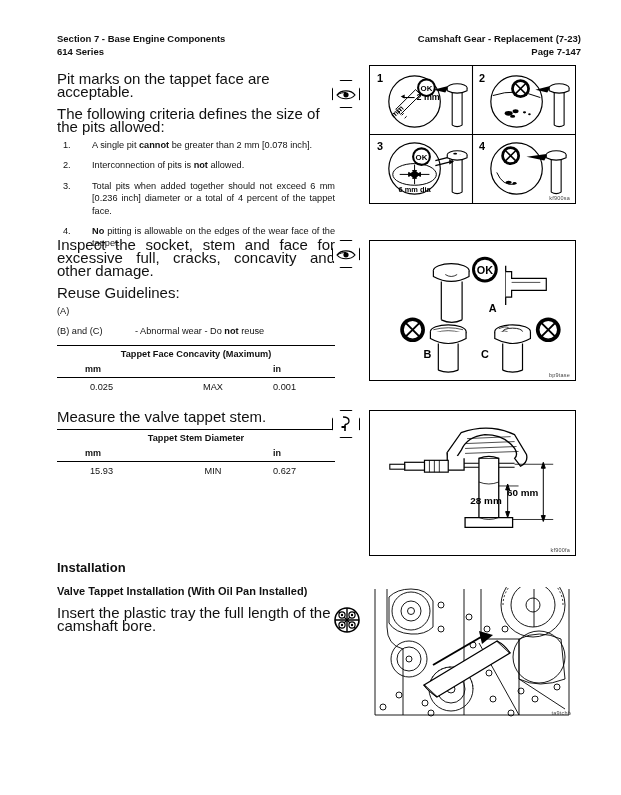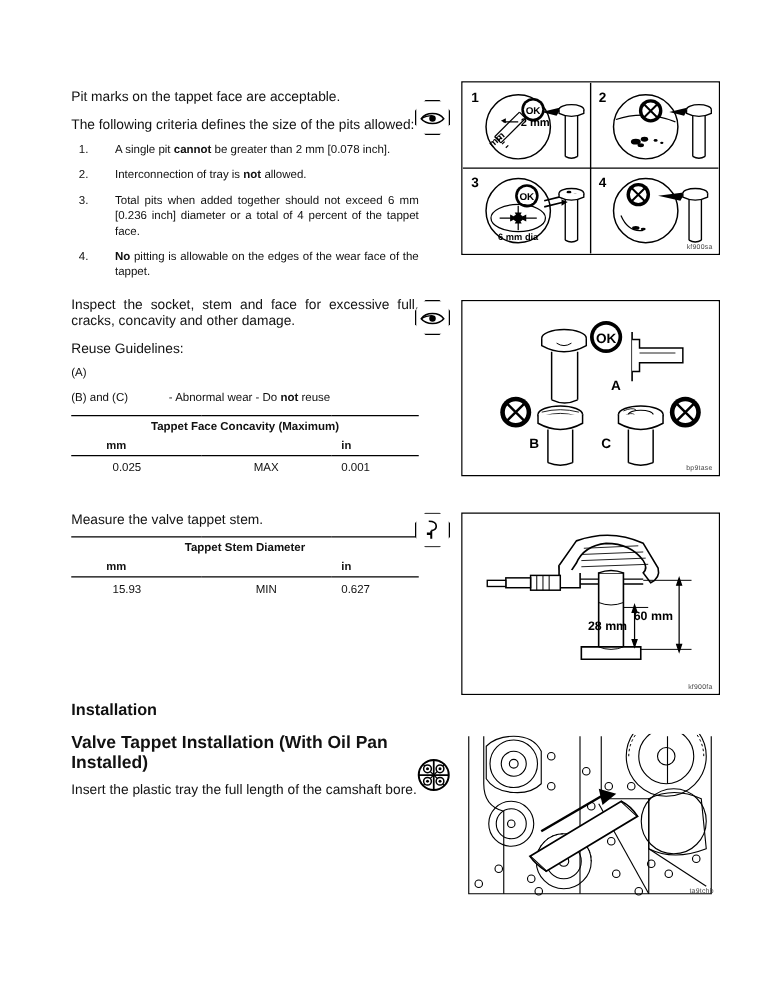--- a/index.html
+++ b/index.html
@@ -17,21 +17,21 @@
   .page { position: relative; width: 621px; height: 795px; }
 
   
   .header {
     position: absolute; left: 57px; top: 33px; right: 40px;
     display: flex; justify-content: space-between; align-items: flex-start;
   }
   .hdr-left, .hdr-right { font-size: 9.5px; font-weight: bold; line-height: 12.5px; }
   .hdr-right { text-align: right; }
   .textcol { position: absolute; width: 278px; left: 57px; }
-  .bodytext { font-size: 11px; line-height: 13px; margin: 0 0 9px 0; }
+  .bodytext { font-size: 15px; line-height: 13px; margin: 0 0 9px 0; }
   .bodytext.tight { margin-bottom: 6px; }
 
   
   ol.numlist { margin: 0; padding: 0; list-style: none; }
   ol.numlist li {
     position: relative; font-size: 9.2px; line-height: 12.4px;
     padding-left: 35px; margin-bottom: 8px; text-align: justify;
   }
   ol.numlist li .num { position: absolute; left: 6px; top: 0; }
   b { font-weight: bold; }
@@ -88,37 +88,47 @@
   .illus.noborder { border: none; }
   .illus svg { display: block; width: 100%; height: 100%; }
   .cap {
     position: absolute; right: 5px; bottom: 2px;
     font-size: 5.5px; color: #444; letter-spacing: .2px;
     font-family: "Liberation Sans", sans-serif;
   }
 
   
   .h-install { font-size: 13px; font-weight: bold; margin: 0 0 10px 0; }
-  .h-sub { font-size: 14px; font-weight: bold; margin: 0 0 9px 0; }
+  .h-sub { font-size: 11px; font-weight: bold; margin: 0 0 9px 0; }
 </style>
 </head>
 <body>
 
 <div class="page">
 
+  <div class="header">
+    <div class="hdr-left">
+      <div>Section 7 - Base Engine Components</div>
+      <div>614 Series</div>
+    </div>
+    <div class="hdr-right">
+      <div>Camshaft Gear - Replacement (7-23)</div>
+      <div>Page 7-147</div>
+    </div>
+  </div>
 
   <div class="textcol" style="top:72px;">
     <p class="bodytext">Pit marks on the tappet face are acceptable.</p>
     <p class="bodytext tight">The following criteria defines the size of the pits allowed:</p>
     <ol class="numlist">
       <li>
         <span class="num">1.</span><span>A single pit </span><b>cannot</b><span> be greater than 2 mm [0.078 inch].</span>
       </li>
       <li>
-        <span class="num">2.</span><span>Interconnection of tray is </span><b>not</b><span> allowed.</span>
+        <span class="num">2.</span><span>Interconnection of pits is </span><b>not</b><span> allowed.</span>
       </li>
       <li>
         <span class="num">3.</span><span>Total pits when added together should not exceed 6 mm [0.236 inch] diameter or a total of 4 percent of the tappet face.</span><b></b><span></span>
       </li>
       <li>
         <span class="num">4.</span><span></span><b>No</b><span> pitting is allowable on the edges of the wear face of the tappet.</span>
       </li>
     </ol>
   </div>
 

